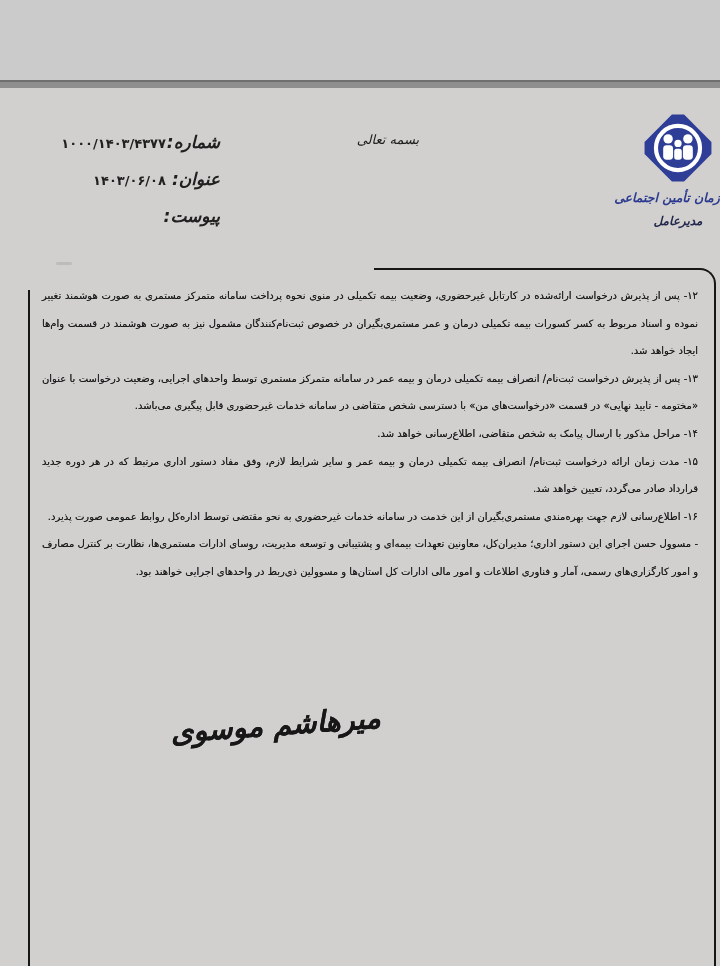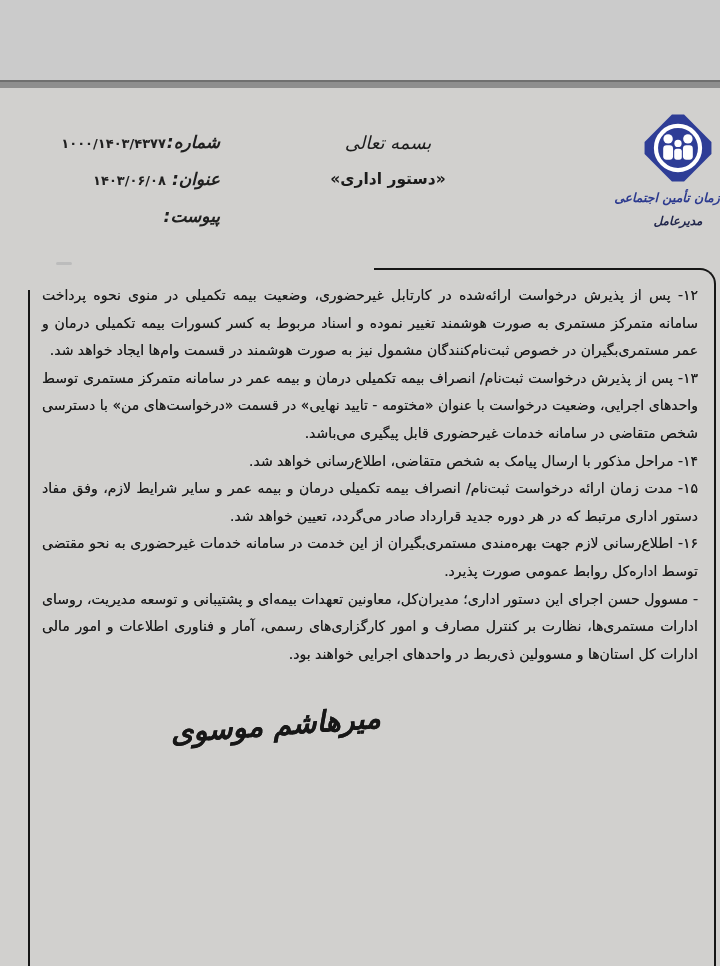--- a/index.html
+++ b/index.html
@@ -11,41 +11,41 @@
   }
   
   .top-band{position:absolute;left:0;top:0;width:720px;height:80px;background:#cbcbcb;}
   .divider-bar{position:absolute;left:0;top:80px;width:720px;height:8px;background:#8e8e8e;border-top:2px solid #6f6f6f;box-sizing:border-box;}
   
   .logo-block{position:absolute;top:110px;right:-14px;width:112px;text-align:center;}
   .logo-block svg{display:block;margin:0 auto;}
   .org-name{margin-top:4px;font-size:12.5px;font-style:italic;font-weight:bold;color:#2c3a8f;white-space:nowrap;}
   .org-role{margin-top:9px;font-size:12px;font-style:italic;font-weight:bold;color:#23284d;}
   .center-block{position:absolute;top:132px;left:288px;width:200px;text-align:center;color:#1b1b1b;}
-  .bismillah{font-size:18px;font-style:italic;}
+  .bismillah{font-size:13px;font-style:italic;}
   .ministry{margin-top:24px;font-size:13.5px;font-style:italic;font-weight:bold;white-space:nowrap;}
   .doc-type{margin-top:17px;font-size:15.5px;font-weight:bold;}
   .meta-block{position:absolute;top:132px;left:24px;width:196px;color:#202020;}
   .meta-row{display:flex;direction:rtl;align-items:baseline;margin-bottom:17px;}
   .meta-label{width:54px;font-size:17px;font-style:italic;font-weight:bold;text-align:right;}
   .meta-value{flex:1;direction:ltr;text-align:right;font-size:13px;font-weight:bold;letter-spacing:.5px;padding-left:4px;}
   
   .body-frame{
     position:absolute;left:28px;top:268px;width:688px;height:710px;
     border:2.5px solid #161616;border-bottom:none;border-radius:0 16px 0 0;
     box-sizing:border-box;
   }
   .patch-top{position:absolute;left:22px;top:264px;width:352px;height:10px;background:#d1d0ce;}
   .patch-left{position:absolute;left:24px;top:266px;width:10px;height:24px;background:#d1d0ce;}
   .scan-dash{position:absolute;left:56px;top:262px;width:16px;height:3px;background:#bcbcbc;border-radius:2px;}
   
   .body-text{
     position:absolute;left:42px;top:282px;width:656px;
     direction:rtl;text-align:justify;
-    font-size:14px;line-height:27.6px;color:#1c1c1c;
+    font-size:10px;line-height:27.6px;color:#1c1c1c;
     text-shadow:0 0 .4px #444;
   }
   .body-text p{margin:0;}
   
   .signature{
     position:absolute;left:158px;top:708px;width:235px;text-align:center;
     font-size:29px;font-weight:bold;font-style:italic;color:#171717;
     transform:rotate(-4deg);
     text-shadow:0 0 .6px #222;
     white-space:nowrap;
@@ -69,21 +69,20 @@
       <rect x="30.5" y="46.5" width="13" height="19" rx="4.5" fill="#ffffff"></rect>
       <rect x="56.5" y="46.5" width="13" height="19" rx="4.5" fill="#ffffff"></rect>
       <rect x="45" y="51" width="10" height="14.5" rx="3.5" fill="#ffffff"></rect>
     </svg>
     <div class="org-name">سازمان تأمین اجتماعی</div>
     <div class="org-role">مدیرعامل</div>
   </div>
 
   <div class="center-block">
     <div class="bismillah">بسمه تعالی</div>
-    <div class="doc-type">«دستور اداری»</div>
   </div>
 
   <div class="meta-block">
     <div class="meta-row">
       <span class="meta-label">شماره:</span>
       <span class="meta-value">۱۰۰۰/۱۴۰۳/۴۳۷۷</span>
     </div>
     <div class="meta-row">
       <span class="meta-label">عنوان:</span>
       <span class="meta-value">۱۴۰۳/۰۶/۰۸</span>

